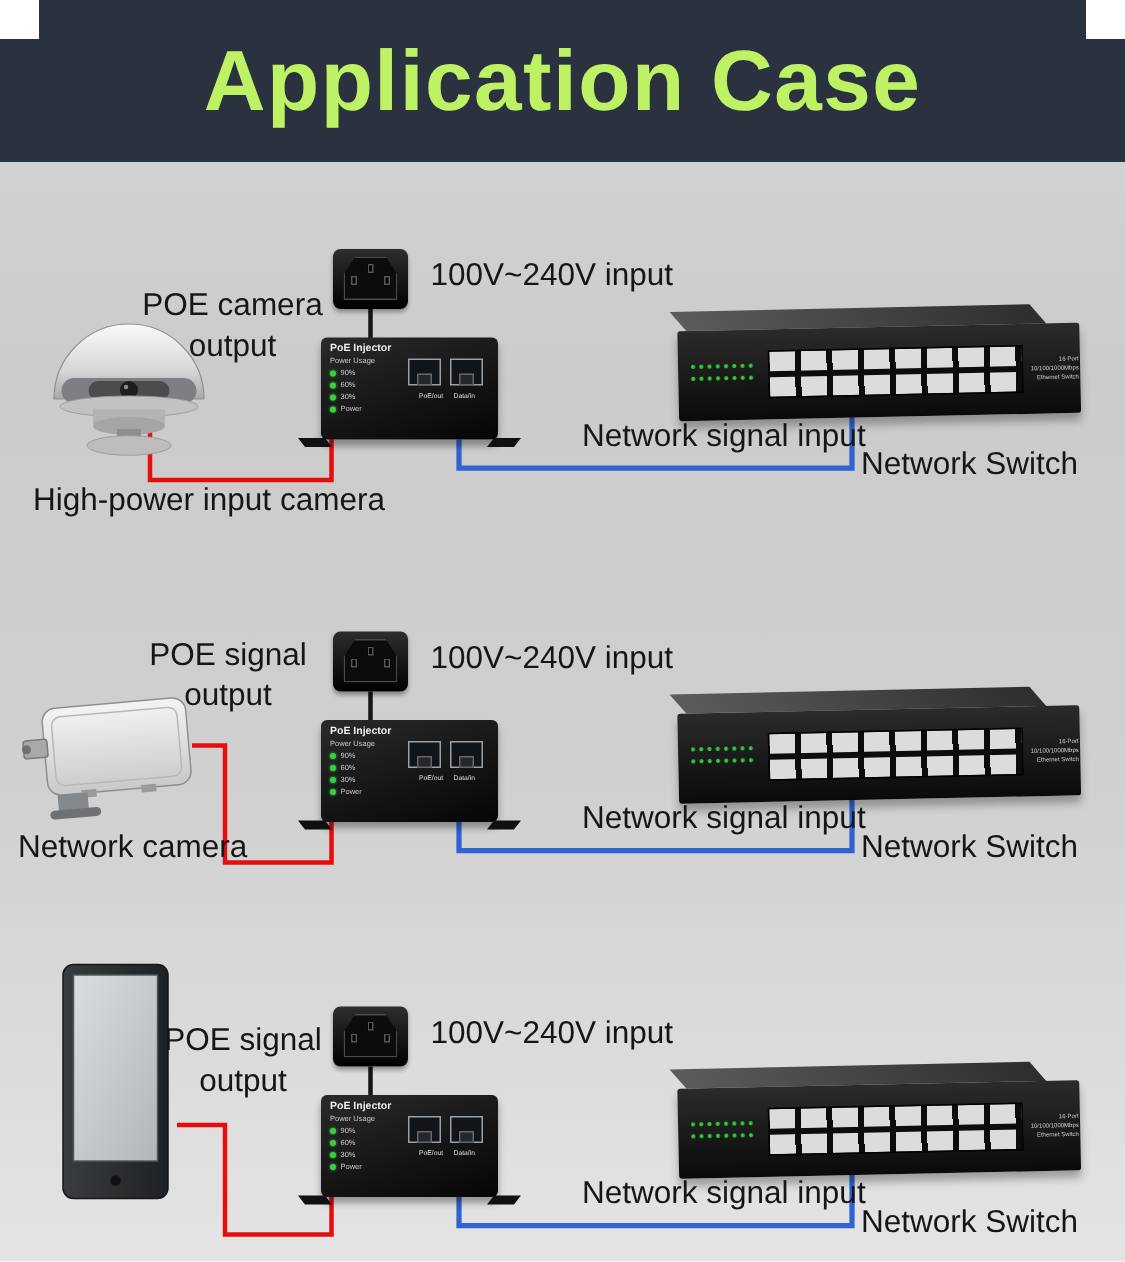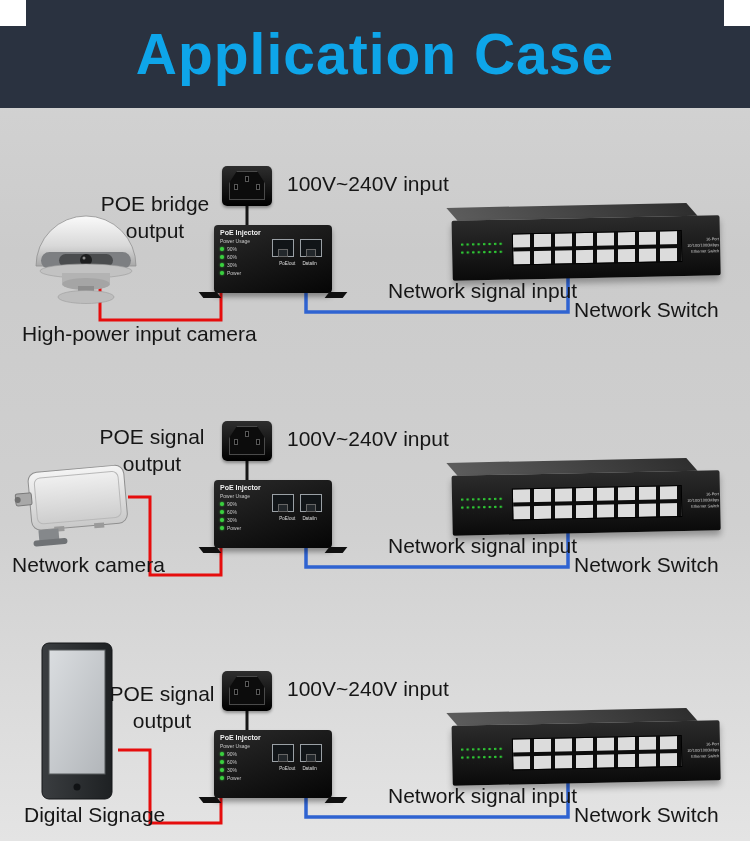--- a/index.html
+++ b/index.html
@@ -4,21 +4,21 @@
 <style>
   *{margin:0;padding:0;box-sizing:border-box;}
   html,body{width:750px;height:841px;}
   body{font-family:"Liberation Sans",sans-serif;background:#ffffff;overflow:hidden;}
   .page{position:relative;width:750px;height:841px;overflow:hidden;
         background:linear-gradient(180deg,#d6d6d6 0%,#cbcbcb 30%,#d0d0d0 62%,#e4e4e4 100%);}
 
   
   .header{position:absolute;top:0;left:0;width:750px;height:108px;
           background:var(--header-bg,#2a3240);display:flex;align-items:center;justify-content:center;}
-  .header .title{color:#0ea5e9;font-size:57px;font-weight:700;letter-spacing:1px;}
+  .header .title{color:#bef264;font-size:57px;font-weight:700;letter-spacing:1px;}
   .corner{position:absolute;top:0;width:26px;height:26px;background:#ffffff;}
   .corner.left{left:0;} .corner.right{right:0;}
 
   
   .section{position:absolute;left:0;width:750px;}
   #s1{top:130px;height:255px;}
   #s2{top:385px;height:250px;}
   #s3{top:635px;height:206px;}
   .lines{position:absolute;left:0;top:0;pointer-events:none;}
 
@@ -152,21 +152,21 @@
         <div class="sw-text">
           <div>16-Port 10/100/1000Mbps</div>
           <div>Ethernet Switch</div>
         </div>
       </div>
     </div>
 
     <div class="label network-label">Network signal input</div>
     <div class="label switch-label">Network Switch</div>
     <div class="label poe-label">
-      <span>POE bridge</span><br>
+      <span>POE camera</span><br>
       <span>output</span>
     </div>
 
     <svg class="device" width="122" height="102" viewBox="0 0 122 102">
       <defs>
         <linearGradient id="domeg" x1="0" y1="0" x2="0" y2="1">
           <stop offset="0" stop-color="#fafafa"></stop>
             <stop offset="0.6" stop-color="#d8d8d8"></stop>
             <stop offset="1" stop-color="#a8a8a8"></stop>
         </linearGradient>
@@ -352,16 +352,15 @@
         </linearGradient>
         <linearGradient id="screeng" x1="0" y1="0" x2="1" y2="1">
           <stop offset="0" stop-color="#dadde0"></stop>
             <stop offset="1" stop-color="#b2b6ba"></stop>
         </linearGradient>
       </defs>
       <rect x="4" y="2" width="70" height="156" rx="7" fill="url(#signg)" stroke="#141618"></rect>
       <rect x="11" y="9" width="56" height="124" fill="url(#screeng)" stroke="#55585a"></rect>
       <circle cx="39" cy="146" r="3.5" fill="#101214"></circle>
     </svg>
-    <div class="label device-label">Digital Signage</div>
   </section>
 
 </div>
 
 </body></html>

